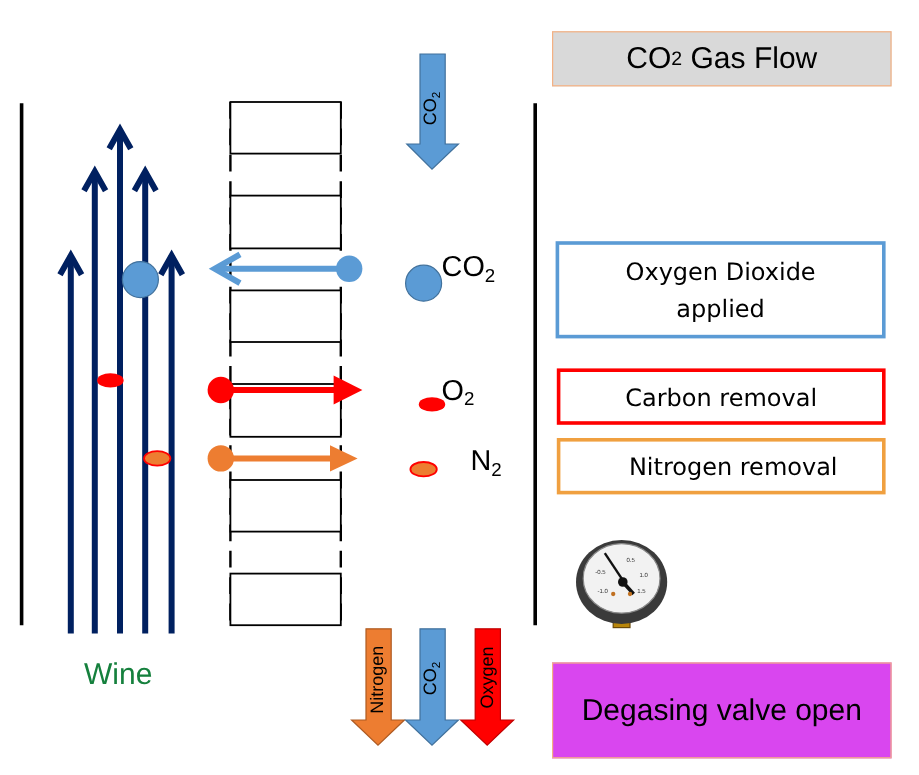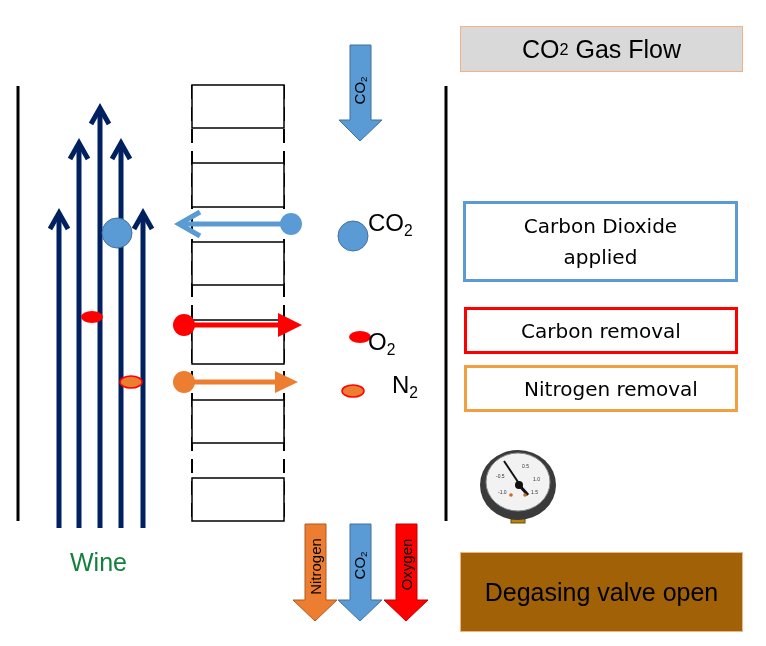--- a/index.html
+++ b/index.html
@@ -3,21 +3,21 @@
 <meta charset="utf-8">
 <style>
   html, body { margin:0; padding:0; background:#ffffff; }
   body { width:766px; height:646px; position:relative; overflow:hidden; font-family:"Liberation Sans", sans-serif; }
   #diagram { position:absolute; left:0; top:0; }
   .label-box { position:absolute; box-sizing:border-box; display:flex; align-items:center; justify-content:center; text-align:center; color:#000; }
   .title-box { left:460px; top:26px; width:283px; height:46px; background:#d9d9d9; border:1.5px solid #f4b183; font-size:25px; }
   .co2-box { left:463px; top:201px; width:275px; height:81px; border:3px solid #5b9bd5; font-family:"DejaVu Sans", sans-serif; font-size:20px; line-height:31px; }
   .o2-box { left:464px; top:307px; width:274px; height:47px; border:3px solid #ff0000; font-family:"DejaVu Sans", sans-serif; font-size:20px; }
   .n2-box { left:464px; top:365px; width:274px; height:47px; border:3px solid #f0a040; font-family:"DejaVu Sans", sans-serif; font-size:20px;padding-left:20px; }
-  .degas-box { left:460px; top:552px; width:283px; height:80px; background:#a16207; border:1.5px solid #f4b183; font-size:25px; line-height:31px; }
+  .degas-box { left:460px; top:552px; width:283px; height:80px; background:#d946ef; border:1.5px solid #f4b183; font-size:25px; line-height:31px; }
   .wine-label { position:absolute; left:70px; top:548px; font-size:25px; color:#15803d; }
   .species { position:absolute; font-size:24px; color:#000; }
   sub { font-size:0.65em; vertical-align:-0.3em; }
   .rot-text { position:absolute; transform:rotate(-90deg); transform-origin:center center; font-size:15px; color:#000; white-space:nowrap; text-align:center; }
 </style>
 </head>
 <body>
 
 <svg id="diagram" width="766" height="646" viewBox="0 0 766 646">
 
@@ -113,26 +113,26 @@
 <div class="rot-text" style="left:337px; top:556px; width:46px;"><span>CO</span><sub>2</sub></div>
 <div class="rot-text" style="left:366px; top:556px; width:80px;">Oxygen</div>
 
 <div class="label-box title-box">
   <span>CO</span>
     <sub>2</sub>
     <span style="white-space:pre"> Gas Flow</span>
 </div>
 
 <div class="species" style="left:368px; top:209px;text-align:center;"><span>CO</span><sub>2</sub></div>
-<div class="species" style="left:368px; top:328px;text-align:center;"><span>O</span><sub>2</sub></div>
+<div class="species" style="left:368px; top:312px;text-align:center;"><span>O</span><sub>2</sub></div>
 <div class="species" style="left:366px; top:371px;margin-left:26px;"><span>N</span><sub>2</sub></div>
 
 <div class="label-box co2-box">
   <div>
-    <div>Carbon Dioxide</div>
+    <div>Oxygen Dioxide</div>
     <div>applied</div>
   </div>
 </div>
 <div class="label-box o2-box">Carbon removal</div>
 <div class="label-box n2-box">Nitrogen removal</div>
 
 <div class="label-box degas-box">
   <div>
     <div>Degasing valve open</div>
   </div>

